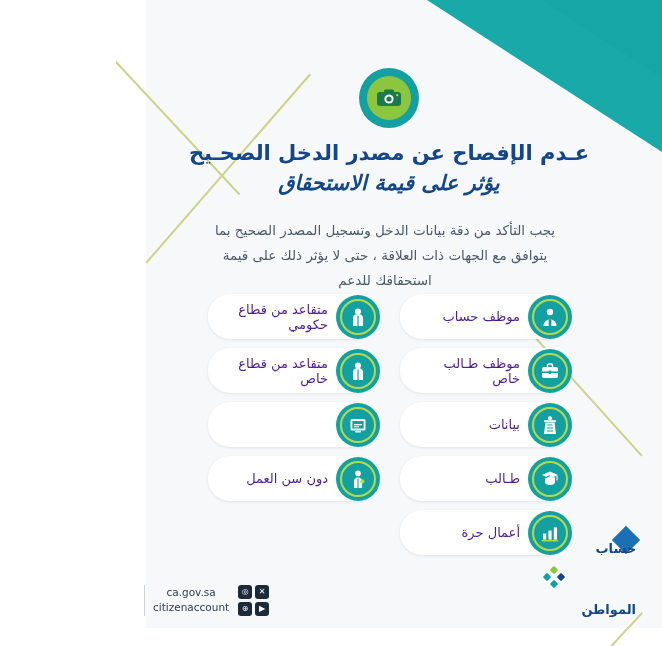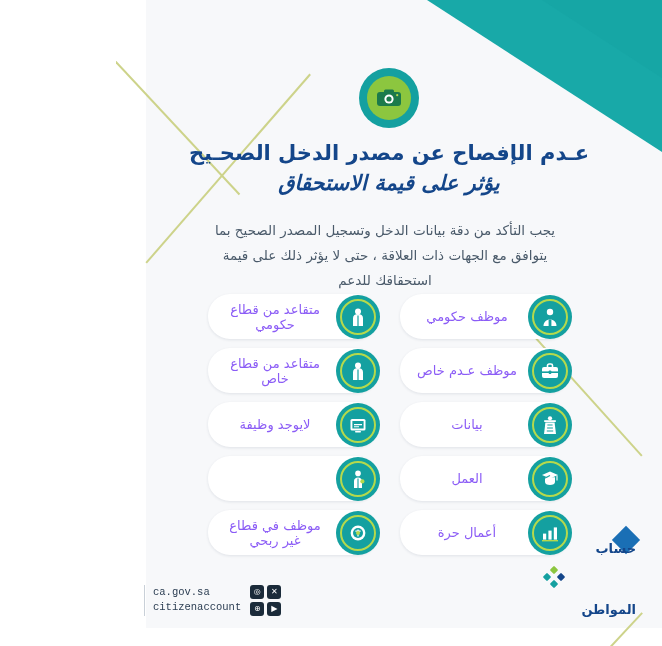--- a/index.html
+++ b/index.html
@@ -144,23 +144,22 @@
     background: #ffffff;
     border-radius: 22px;
     box-shadow: 0 1px 3px rgba(20,40,70,.10);
     display: flex;
     align-items: center;
     padding-right: 46px;
     padding-left: 14px;
   }
   .card .label {
     font-size: 13px;
-    color: #8b5cf6;
+    color: #4c1d95;
     width: 100%;
-    text-align: center;
     padding-right: 4px;
   }
   .icon-circle {
     position: absolute;
     right: -2px; top: 50%;
     transform: translateY(-50%);
     width: 44px; height: 44px;
     border-radius: 50%;
     background: #14a0a0;
     display: flex; align-items: center; justify-content: center;
@@ -191,27 +190,26 @@
     width: 14px; height: 14px;
     border-radius: 3px;
     background: #1b2b3a;
     color: #fff;
     font-size: 8px;
     display: flex; align-items: center; justify-content: center;
     line-height: 1;
   }
   .handles {
     direction: ltr;
-    text-align: left;
+    text-align: center;
     font-size: 10.5px;
     color: #2b3d52;
     line-height: 1.5;
     border-left: 1px solid #c9d0d8;
     padding-left: 8px;
-    font-family: Liberation Mono, monospace;
   }
   .brand {
     position: absolute;
     right: 26px; bottom: 28px;
     display: flex;
     align-items: center;
     gap: 16px;
   }
   .brand-text {
     text-align: right;
@@ -279,21 +277,21 @@
     <div class="card">
       <span class="icon-circle">
         <span class="ring">
           <svg width="18" height="20" viewBox="0 0 18 20" aria-hidden="true">
             <circle cx="9" cy="5" r="3.2" fill="#ffffff"></circle>
             <path d="M2.5 19c0-4 3-6.5 6.5-6.5S15.5 15 15.5 19z" fill="#ffffff"></path>
             <rect x="7.6" y="12.5" width="2.8" height="6.5" fill="#14a0a0"></rect>
           </svg>
         </span>
       </span>
-      <span class="label">موظف حكومي</span>
+      <span class="label">موظف حساب</span>
     </div>
 
     <div class="card">
       <span class="icon-circle">
         <span class="ring">
           <svg width="18" height="20" viewBox="0 0 18 20" aria-hidden="true">
             <circle cx="9" cy="4.6" r="3" fill="#ffffff"></circle>
             <path d="M4 19V11c0-2.6 2.2-4 5-4s5 1.4 5 4v8z" fill="#ffffff"></path>
             <path d="M9 8.5V19" stroke="#14a0a0" stroke-width="1.2"></path>
           </svg>
@@ -306,21 +304,21 @@
       <span class="icon-circle">
         <span class="ring">
           <svg width="20" height="18" viewBox="0 0 20 18" aria-hidden="true">
             <rect x="2" y="5" width="16" height="11" rx="2" fill="#ffffff"></rect>
             <path d="M7.5 5V3.6c0-.9.7-1.6 1.6-1.6h1.8c.9 0 1.6.7 1.6 1.6V5" stroke="#ffffff" stroke-width="1.6" fill="none"></path>
             <rect x="2" y="9.4" width="16" height="1.6" fill="#14a0a0"></rect>
             <rect x="8.6" y="8.4" width="2.8" height="3.6" rx="1" fill="#14a0a0"></rect>
           </svg>
         </span>
       </span>
-      <span class="label">موظف عـدم خاص</span>
+      <span class="label">موظف طـالب خاص</span>
     </div>
 
     <div class="card">
       <span class="icon-circle">
         <span class="ring">
           <svg width="18" height="20" viewBox="0 0 18 20" aria-hidden="true">
             <circle cx="9" cy="4.6" r="3" fill="#ffffff"></circle>
             <path d="M4 19V11c0-2.6 2.2-4 5-4s5 1.4 5 4v8z" fill="#ffffff"></path>
             <path d="M9 8.5V19" stroke="#14a0a0" stroke-width="1.2"></path>
           </svg>
@@ -347,77 +345,64 @@
       <span class="icon-circle">
         <span class="ring">
           <svg width="20" height="18" viewBox="0 0 20 18" aria-hidden="true">
             <rect x="2.5" y="3" width="15" height="11.5" rx="1.6" fill="#ffffff"></rect>
             <rect x="4.4" y="5" width="11.2" height="7.5" fill="#14a0a0"></rect>
             <path d="M6 8.6h8M6 10.8h5" stroke="#ffffff" stroke-width="1.1"></path>
             <rect x="7" y="15" width="6" height="1.5" rx=".7" fill="#ffffff"></rect>
           </svg>
         </span>
       </span>
-      <span class="label">لايوجد وظيفة</span>
     </div>
 
     <div class="card">
       <span class="icon-circle">
         <span class="ring">
           <svg width="20" height="20" viewBox="0 0 20 20" aria-hidden="true">
             <path d="M10 2.4 18 6l-8 3.6L2 6z" fill="#ffffff"></path>
             <path d="M5 8.2V13c0 1.7 2.2 3 5 3s5-1.3 5-3V8.2" fill="#ffffff"></path>
             <path d="M10 6.6 4.6 9.2" stroke="#14a0a0" stroke-width="1.1"></path>
             <path d="M17 6.6v5" stroke="#ffffff" stroke-width="1.1"></path>
           </svg>
         </span>
       </span>
-      <span class="label">العمل</span>
+      <span class="label">طـالب</span>
     </div>
 
     <div class="card">
       <span class="icon-circle">
         <span class="ring">
           <svg width="18" height="20" viewBox="0 0 18 20" aria-hidden="true">
             <circle cx="9" cy="4.4" r="2.8" fill="#ffffff"></circle>
             <path d="M5 19v-7c0-2.2 1.8-3.6 4-3.6s4 1.4 4 3.6v7z" fill="#ffffff"></path>
             <path d="M9 9.6V19" stroke="#14a0a0" stroke-width="1.1"></path>
             <circle cx="13.4" cy="12.4" r="2.1" fill="#b5d94c"></circle>
           </svg>
         </span>
       </span>
+      <span class="label">دون سن العمل</span>
     </div>
 
     <div class="card">
       <span class="icon-circle">
         <span class="ring">
           <svg width="20" height="18" viewBox="0 0 20 18" aria-hidden="true">
             <rect x="3" y="9.6" width="3.2" height="6" fill="#ffffff"></rect>
             <rect x="8.4" y="6.6" width="3.2" height="9" fill="#ffffff"></rect>
             <rect x="13.8" y="3.4" width="3.2" height="12.2" fill="#ffffff"></rect>
             <rect x="2" y="16" width="16" height="1.4" fill="#b5d94c"></rect>
           </svg>
         </span>
       </span>
       <span class="label">أعمال حرة</span>
     </div>
 
-    <div class="card">
-      <span class="icon-circle">
-        <span class="ring">
-          <svg width="20" height="20" viewBox="0 0 20 20" aria-hidden="true">
-            <circle cx="10" cy="10" r="7.4" fill="#ffffff"></circle>
-            <circle cx="10" cy="10" r="5" fill="#14a0a0"></circle>
-            <path d="M10 6.4v7.2M7.4 8.2h5.2" stroke="#ffffff" stroke-width="1.2"></path>
-            <circle cx="10" cy="10" r="2" fill="#b5d94c"></circle>
-          </svg>
-        </span>
-      </span>
-      <span class="label">موظف في قطاع غير ربحي</span>
-    </div>
 
   </div>
 
   <div class="footer-social">
     <div class="sm-grid">
       <span class="sm">✕</span>
       <span class="sm">◎</span>
       <span class="sm">▶</span>
       <span class="sm">⊕</span>
     </div>

